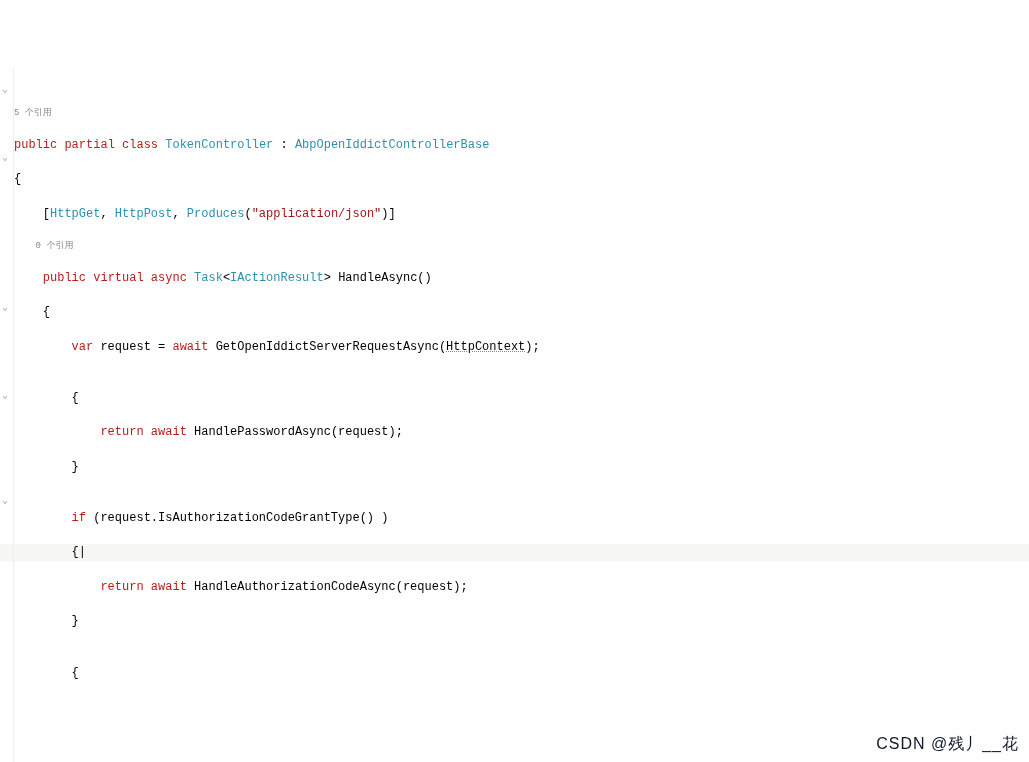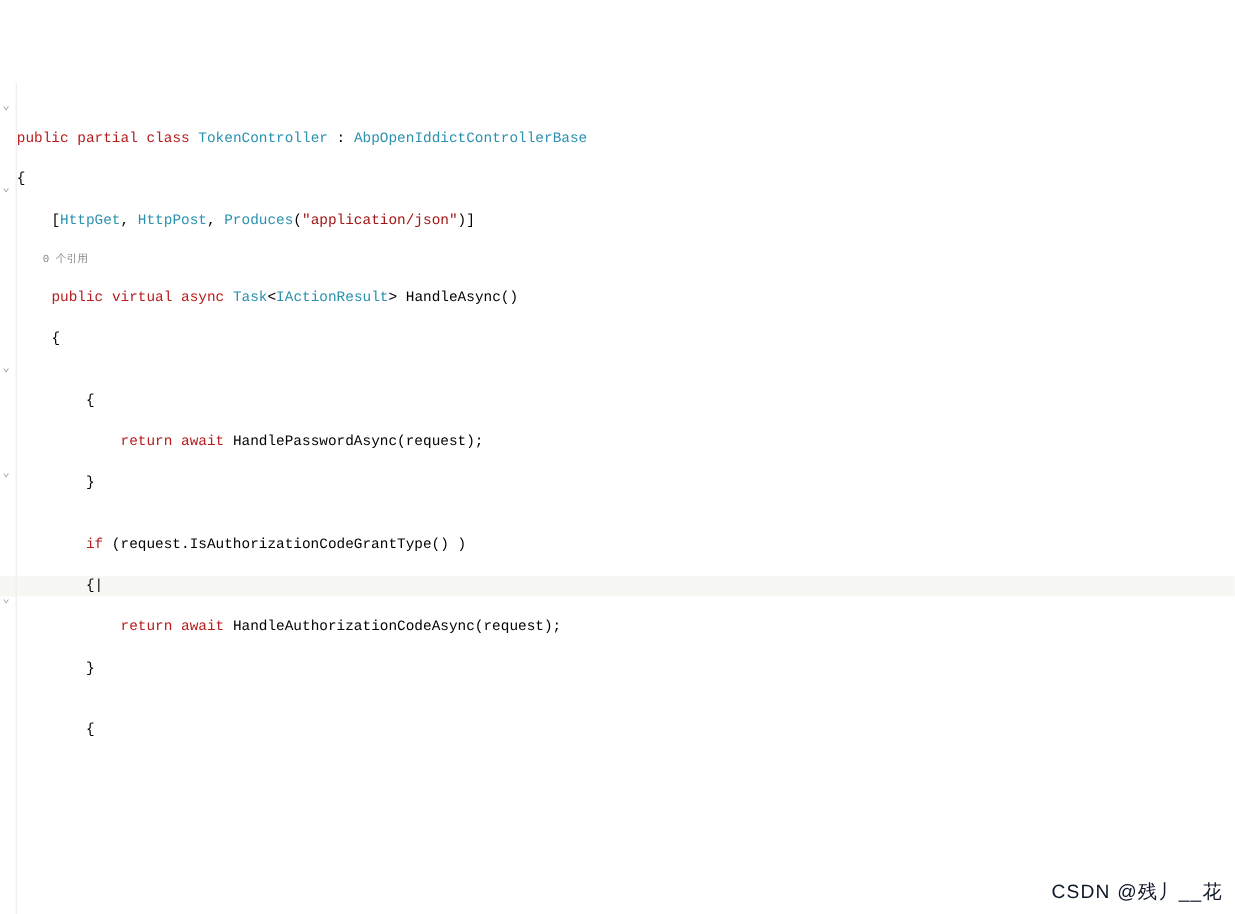--- a/index.html
+++ b/index.html
@@ -66,26 +66,28 @@
 
 
 <div class="code-area">
   <div class="gutter">
     <span class="fold" style="top:14px">⌄</span>
     <span class="fold" style="top:82px">⌄</span>
     <span class="fold" style="top:232px">⌄</span>
     <span class="fold" style="top:320px">⌄</span>
     <span class="fold" style="top:425px">⌄</span>
   </div>
+<span class="line gray">5 个引用</span>
 <span class="line"><span class="kw">public</span> <span class="kw">partial</span> <span class="kw">class</span> <span class="typ">TokenController</span> <span>:</span> <span class="typ">AbpOpenIddictControllerBase</span></span>
 <span class="line"><span>{</span></span>
 <span class="line">    <span>[</span><span class="typ">HttpGet</span><span>, </span><span class="typ">HttpPost</span><span>, </span><span class="typ">Produces</span><span>(</span><span class="str">"application/json"</span><span>)</span><span>]</span></span>
 <span class="line gray">    <span>0 个引用</span></span>
 <span class="line">    <span class="kw">public</span> <span class="kw">virtual</span> <span class="kw">async</span> <span class="typ">Task</span><span>&lt;</span><span class="typ">IActionResult</span><span>&gt;</span> <span>HandleAsync()</span></span>
 <span class="line">    <span>{</span></span>
+<span class="line">        <span class="kw">var</span> <span>request</span> <span>=</span> <span class="kw">await</span> <span>GetOpenIddictServerRequestAsync(</span><span class="squig">HttpContext</span><span>);</span></span>
 <span class="line"></span>
 <span class="line">        <span>{</span></span>
 <span class="line">            <span class="kw">return</span> <span class="kw">await</span> <span>HandlePasswordAsync(request);</span></span>
 <span class="line">        <span>}</span></span>
 <span class="line"></span>
 <span class="line">        <span class="kw">if</span> <span>(request.IsAuthorizationCodeGrantType() )</span></span>
 <span class="hlrow">        <span>{|</span></span>
 <span class="line">            <span class="kw">return</span> <span class="kw">await</span> <span>HandleAuthorizationCodeAsync(request);</span></span>
 <span class="line">        <span>}</span></span>
 <span class="line"></span>

